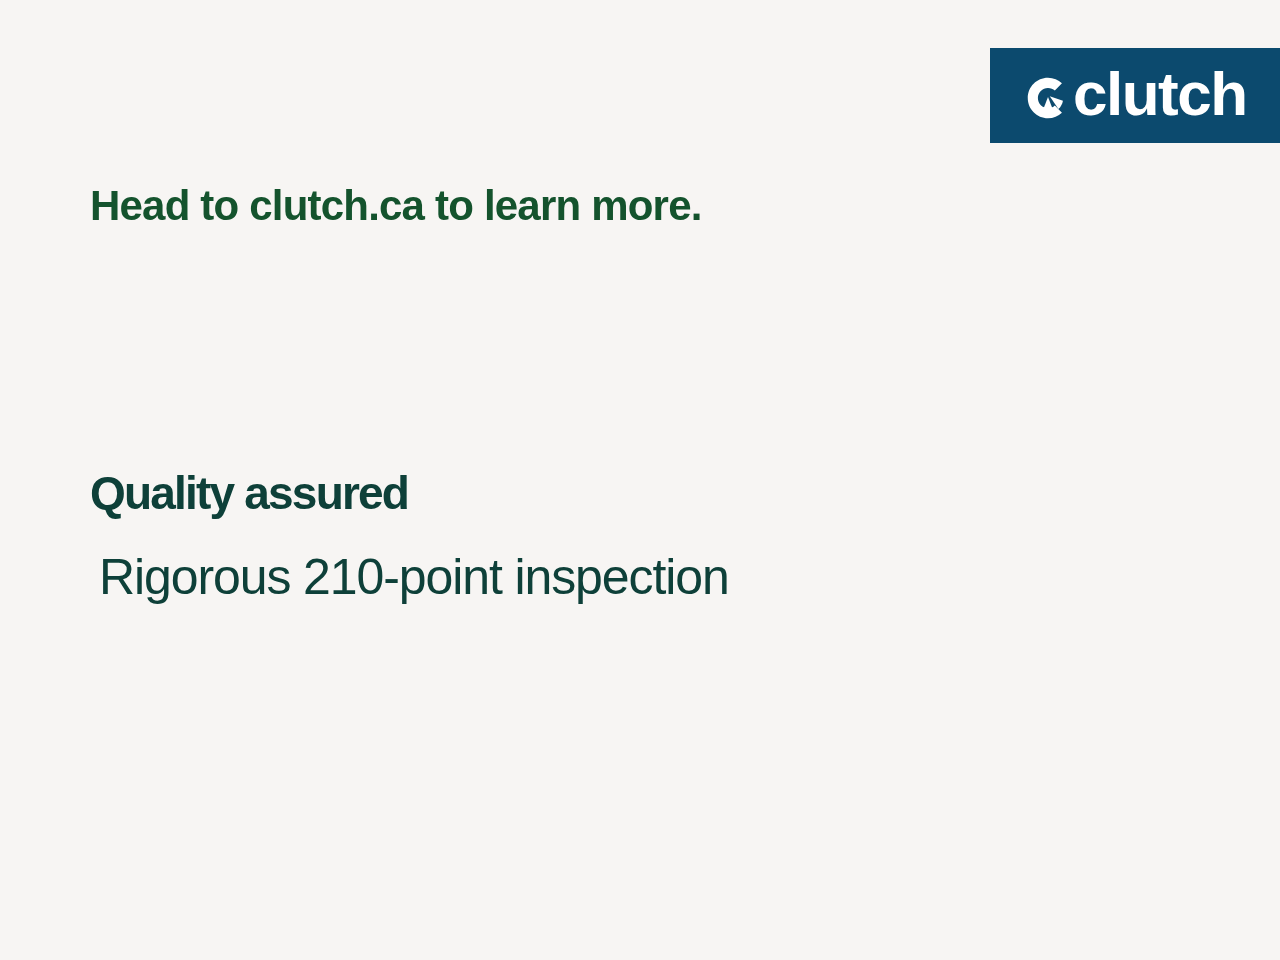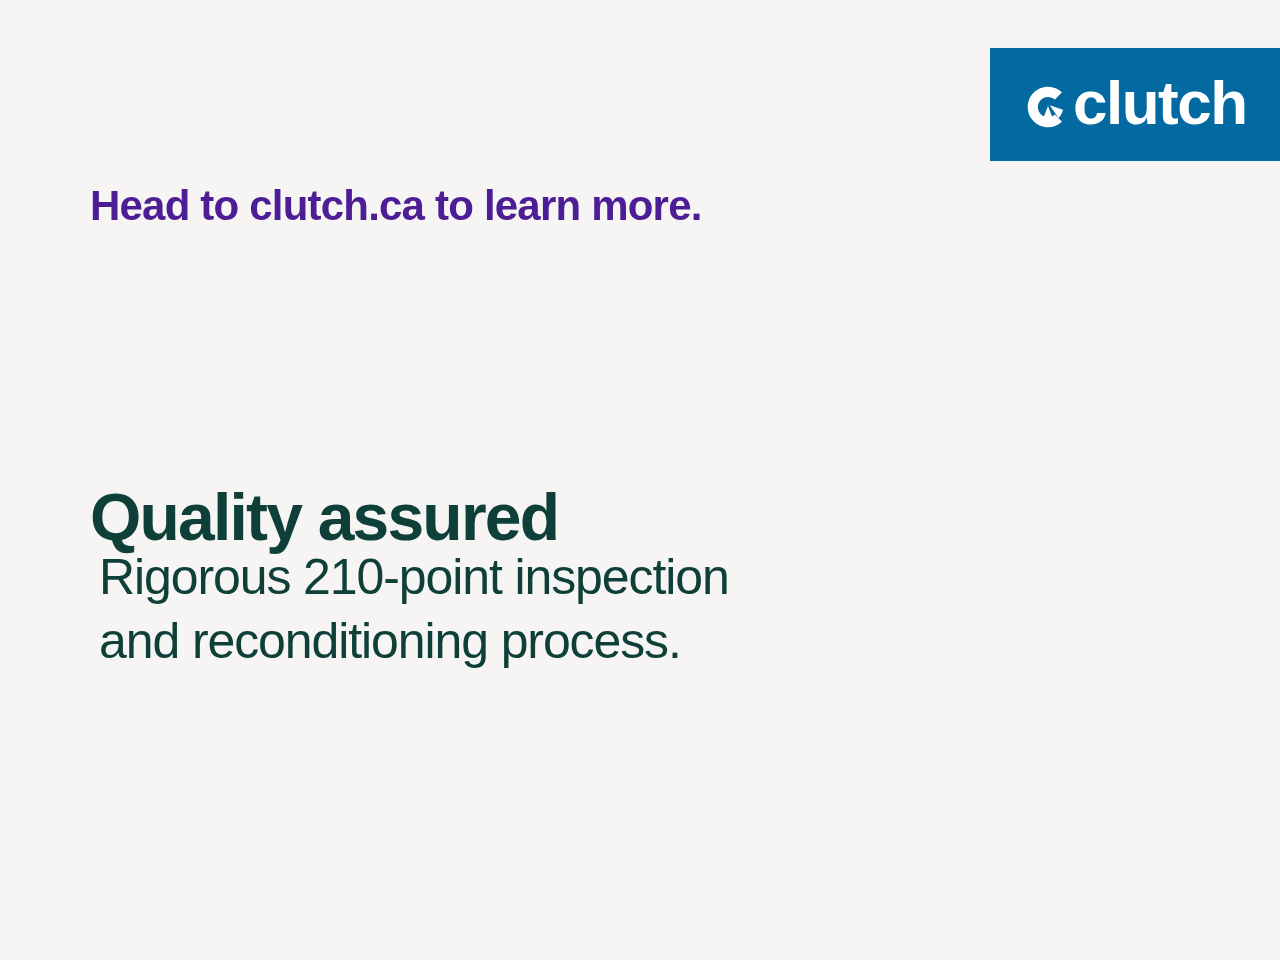--- a/index.html
+++ b/index.html
@@ -21,22 +21,22 @@
     height: 960px;
     background: #f7f5f3;
   }
 
   
   .logo-block {
     position: absolute;
     left: 990px;
     top: 48px;
     width: 290px;
-    height: 113px;
-    background: #0369a1;
+    height: 95px;
+    background: #0c4a6e;
     display: flex;
     align-items: center;
     padding-left: 36px;
     box-sizing: border-box;
   }
   .logo-mark {
     width: 44px;
     height: 44px;
     flex: 0 0 auto;
     display: block;
@@ -51,35 +51,35 @@
     line-height: 1;
     margin-top: -4px;
     font-family: "Liberation Sans", sans-serif;
   }
 
   
   .tagline {
     position: absolute;
     left: 90px;
     top: 181px;
-    color: #4c1d95;
+    color: #14532d;
     font-size: 42px;
     font-weight: bold;
     letter-spacing: -0.8px;
     line-height: 1.2;
     white-space: nowrap;
   }
 
   
   .headline {
     position: absolute;
     left: 90px;
     top: 437px;
     color: #0e4039;
-    font-size: 66px;
+    font-size: 46px;
     font-weight: bold;
     letter-spacing: -1.8px;
     line-height: 1.1;
     white-space: nowrap;
   }
 
   
   .subcopy {
     position: absolute;
     left: 99px;
@@ -108,16 +108,15 @@
     </svg>
     <span class="logo-word">clutch</span>
   </div>
 
   <div class="tagline">Head to clutch.ca to learn more.</div>
 
   <h1 class="headline">Quality assured</h1>
 
   <div class="subcopy">
     <span class="line">Rigorous 210-point inspection</span>
-    <span class="line">and reconditioning process.</span>
   </div>
 
 </div>
 
 </body></html>

